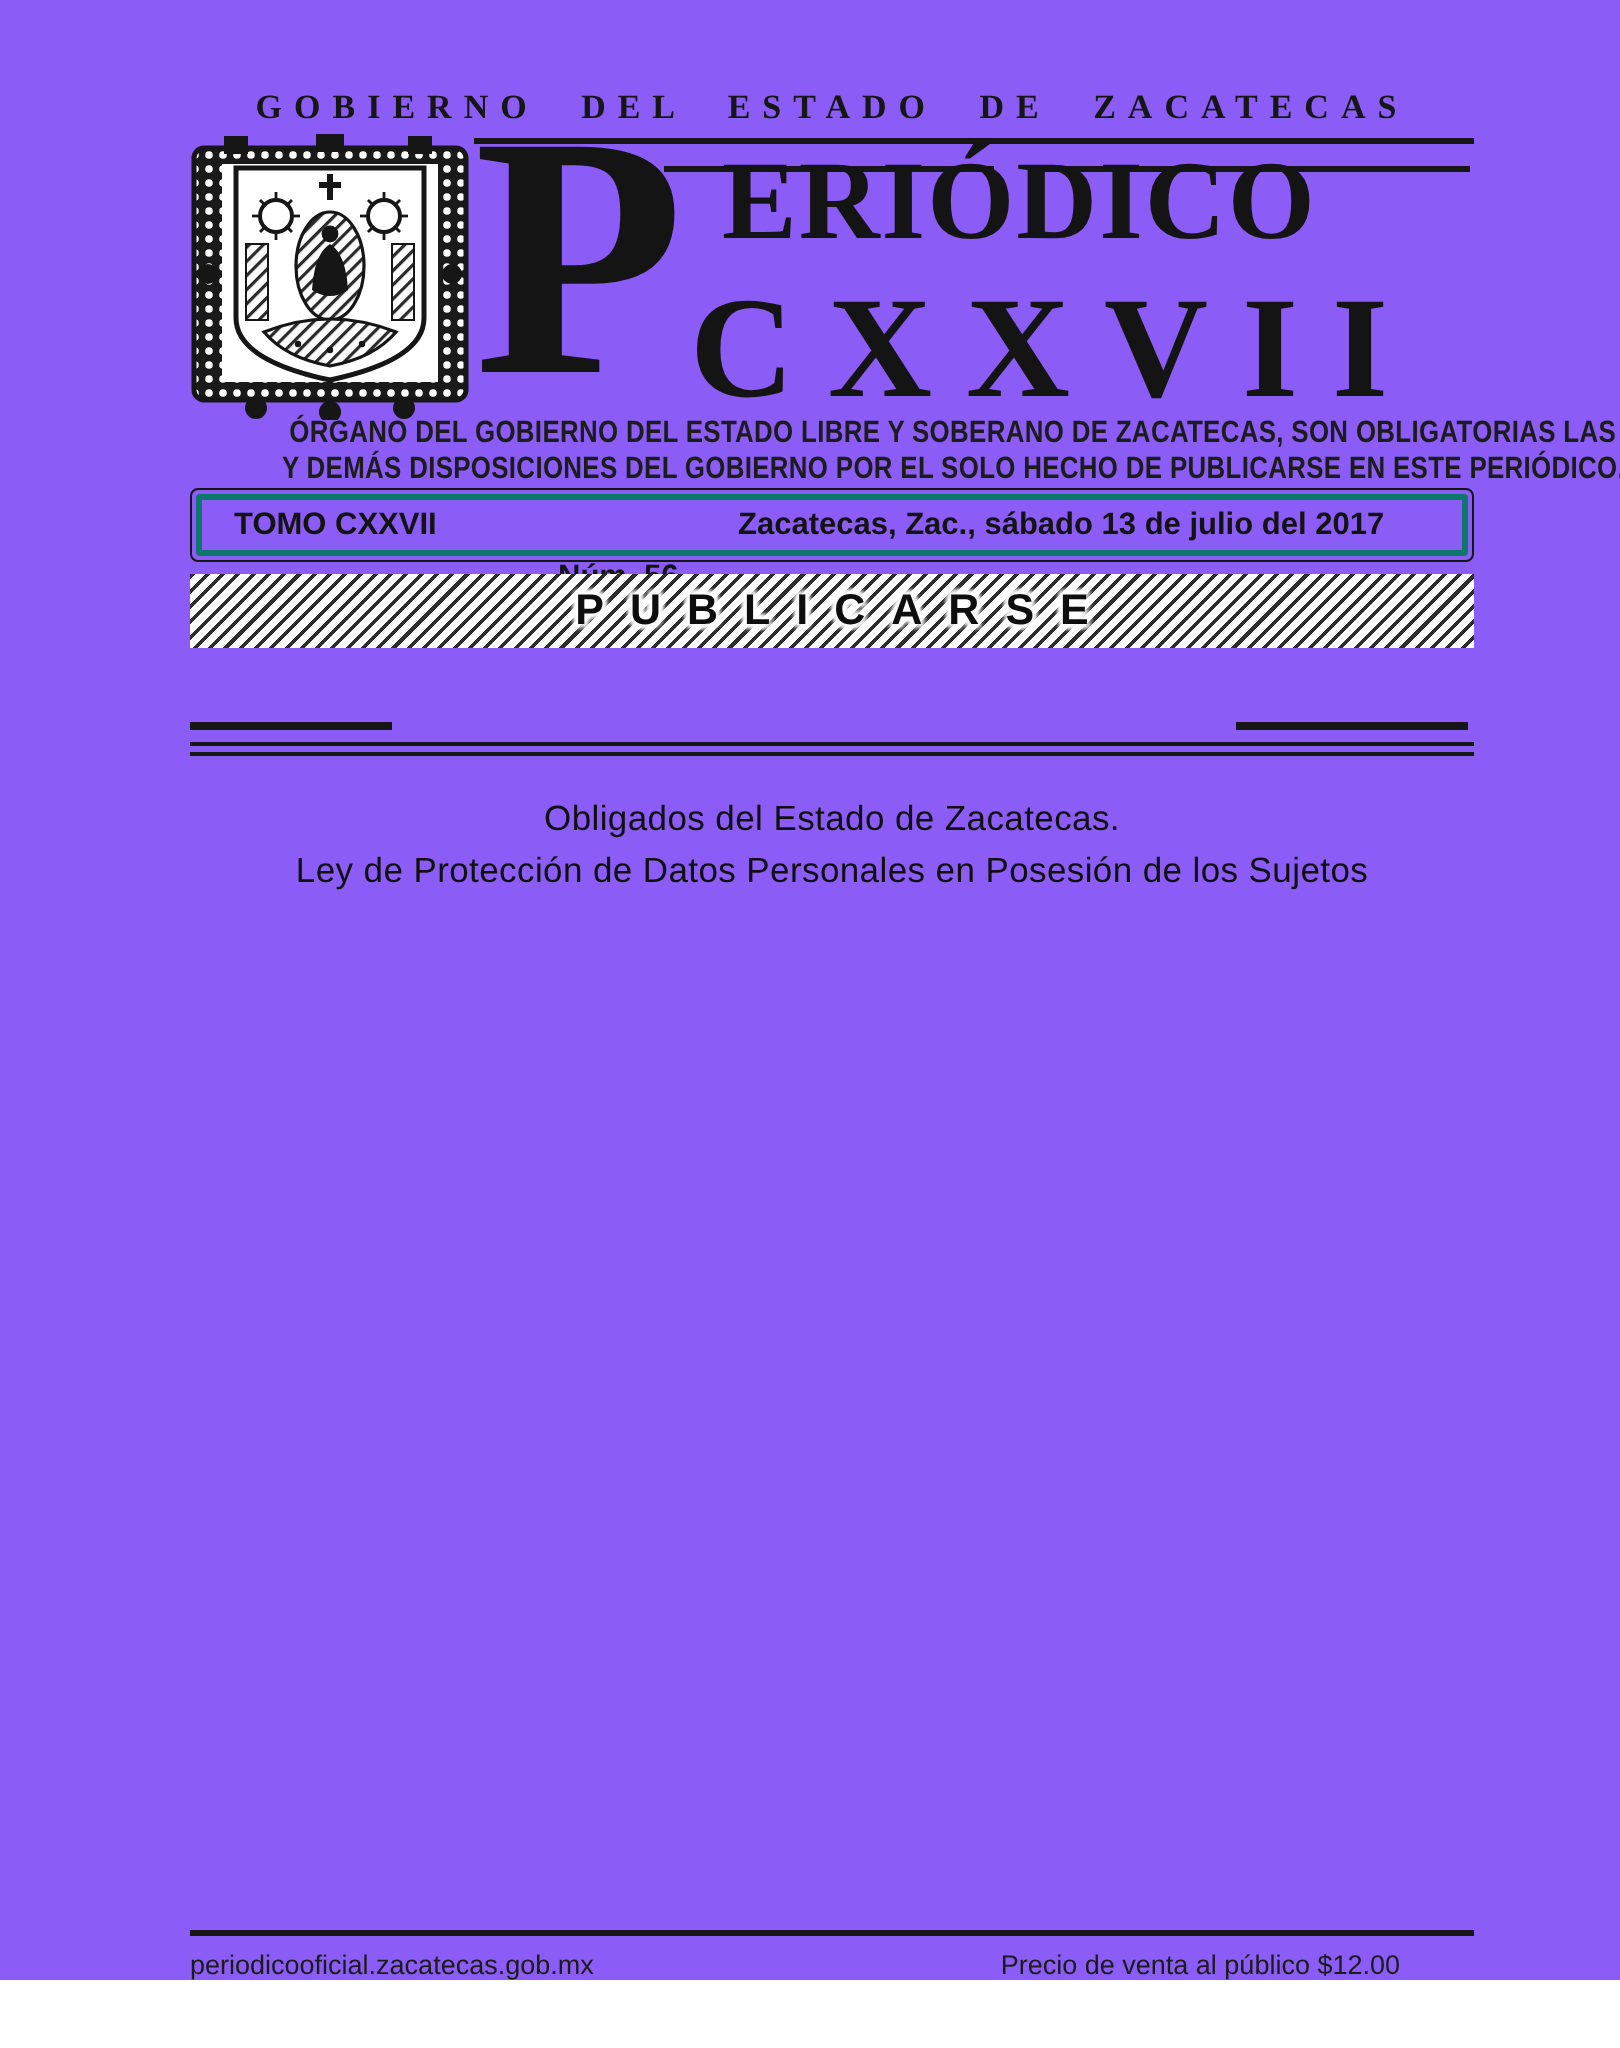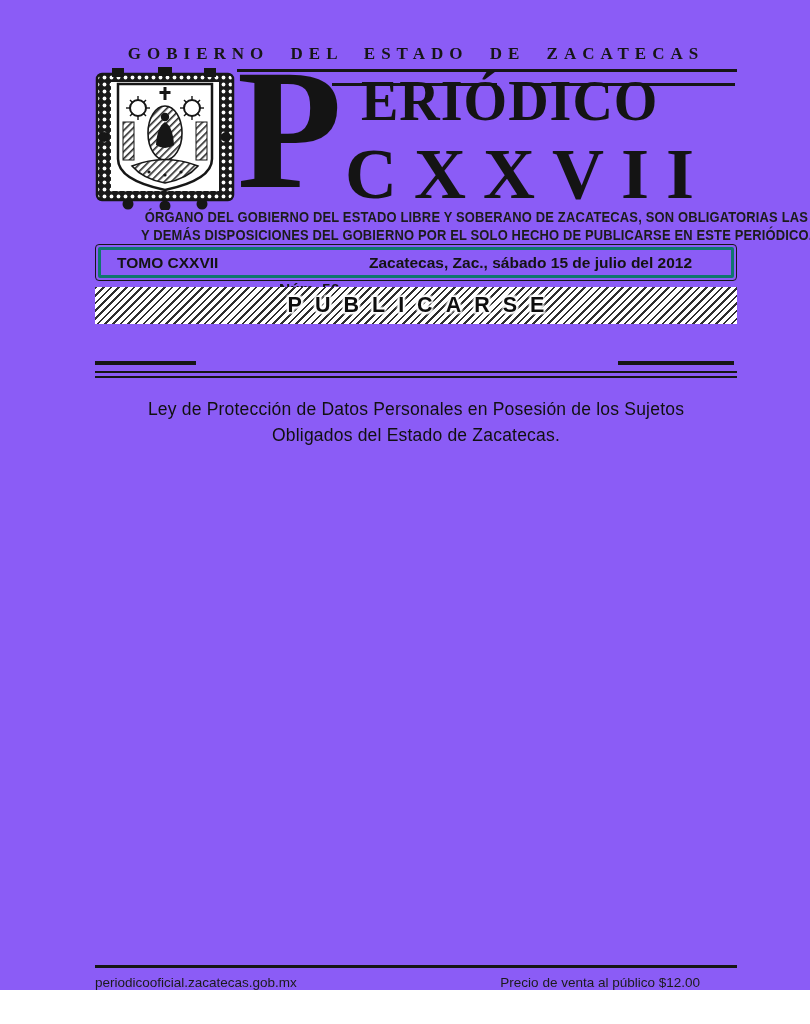--- a/index.html
+++ b/index.html
@@ -191,35 +191,35 @@
 
   <div class="organ">
     <span class="line"><span class="cond">ÓRGANO DEL GOBIERNO DEL ESTADO LIBRE Y SOBERANO DE ZACATECAS, SON OBLIGATORIAS LAS LEYES</span></span>
     <span class="line"><span class="cond">Y DEMÁS DISPOSICIONES DEL GOBIERNO POR EL SOLO HECHO DE PUBLICARSE EN ESTE PERIÓDICO.</span></span>
   </div>
 
   <div class="issue-box">
     <div class="issue-inner">
       <span class="issue-tomo">TOMO CXXVII</span>
       <span class="issue-num">Núm. 56</span>
-      <span class="issue-date">Zacatecas, Zac., sábado 15 de julio del 2012</span>
+      <span class="issue-date">Zacatecas, Zac., sábado 13 de julio del 2017</span>
     </div>
   </div>
 
   <div class="sup-band">
     <span>PUBLICARSE</span>
   </div>
 
   <div class="dash-left"></div>
   <div class="dash-right"></div>
   <div class="double-rule"></div>
 
   <div class="doc-title">
+    <div>Obligados del Estado de Zacatecas.</div>
     <div>Ley de Protección de Datos Personales en Posesión de los Sujetos</div>
-    <div>Obligados del Estado de Zacatecas.</div>
   </div>
 
   <div class="footer-rule"></div>
   <div class="footer-row">
     <span class="site">periodicooficial.zacatecas.gob.mx</span>
     <span class="price">Precio de venta al público $12.00</span>
   </div>
 
 </div>
 

